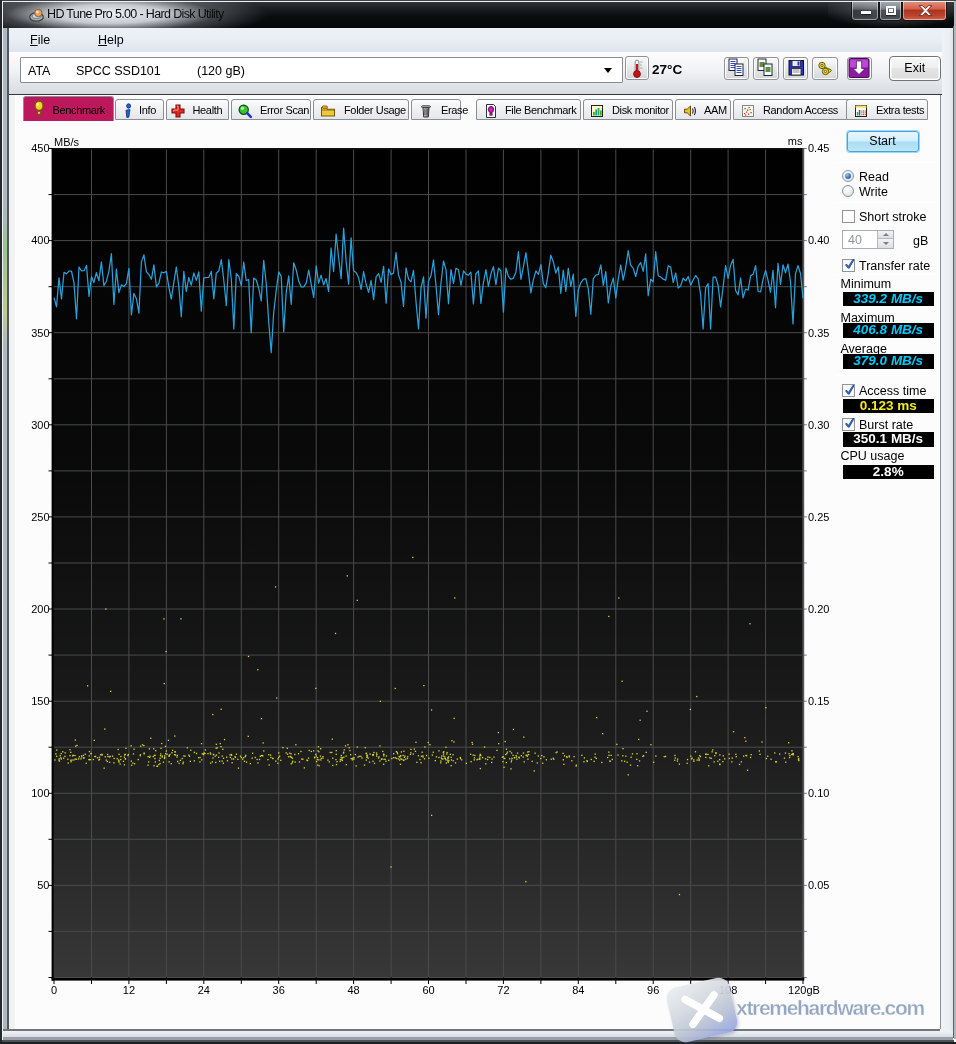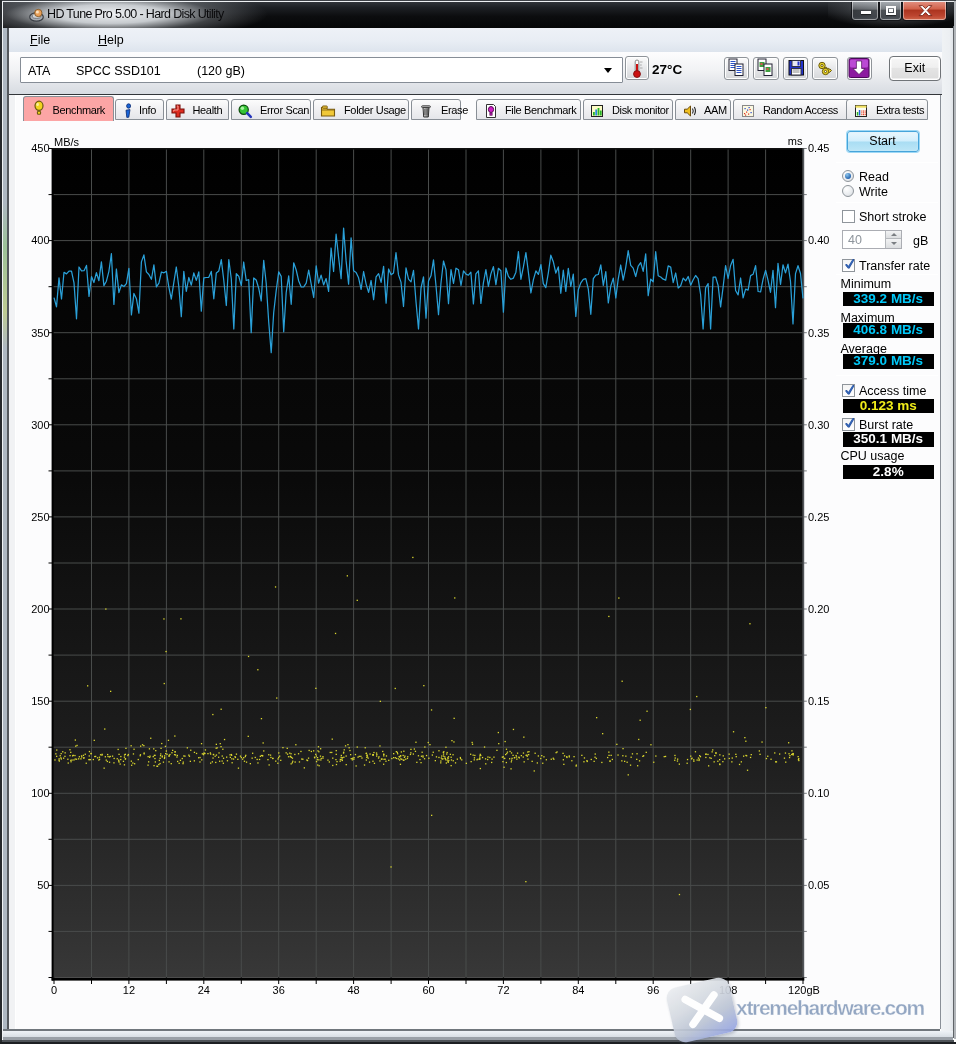--- a/index.html
+++ b/index.html
@@ -74,39 +74,39 @@
 
 #page { left:15.5px; top:95px; width:924px; height:933.5px; background:#fcfcfd; }
 
 
 .tab { position:absolute; top:3.5px; height:21px; border:1px solid #898f96; border-bottom:1px solid #898f96;
   border-radius:3px 3px 0 0; background:linear-gradient(180deg,#fcfcfc,#f1f1f3 45%,#e5e6ea);
   font-size:11px; color:#000; letter-spacing:-0.35px; }
 .tab .lbl { position:absolute; top:4.5px; white-space:nowrap; }
 .tab svg, #tabsel svg { position:absolute; }
 #tabsel { position:absolute; left:7px; top:1px; width:91px; height:24.5px; border:1px solid #898f96; border-bottom:none;
-  border-radius:3px 3px 0 0; background:#fca5a5; z-index:3; font-size:11px; letter-spacing:-0.35px; }
+  border-radius:3px 3px 0 0; background:#be185d; z-index:3; font-size:11px; letter-spacing:-0.35px; }
 #tabsel .lbl { position:absolute; left:29px; top:7px; }
 
 
 .sep { position:absolute; left:820.5px; width:102px; height:1px; background:#b9bdc1; border-bottom:1px solid #fff; }
 #startbtn { left:831px; top:36px; width:72px; height:20.5px; border:1px solid #46a4da; border-radius:3px;
   background:linear-gradient(180deg,#eaf7fd 0%,#d1eefc 48%,#a9ddf3 52%,#bce6f7 100%);
   box-shadow:0 0 0 1px #9ed8f5, inset 0 0 2px #cceafa; font-size:12.5px; text-align:center; line-height:19px; color:#000; }
 .radio { position:absolute; width:12px; height:12px; border-radius:50%;
   border:1px solid #8f959b; background:radial-gradient(circle at 35% 30%,#fff 0%,#e8ebee 60%,#cdd2d8 100%); }
 .radio.sel::after { content:""; position:absolute; left:2px; top:2px; width:6px; height:6px; border-radius:50%;
   background:radial-gradient(circle at 35% 30%,#8ec6ec,#2564ae 72%); }
 .cb { position:absolute; width:13px; height:13px; border:1px solid #8f959b; background:#fff; }
 .cb.chk { background:linear-gradient(180deg,#f4f4f4,#fff); }
 .cb.chk svg { position:absolute; left:0.5px; top:-1.5px; }
 .plabel { position:absolute; font-size:12.5px; color:#000; white-space:nowrap; }
 .vbox { position:absolute; left:827px; width:91.5px; height:14.5px; background:#000; color:#fff;
   font-size:13.5px; font-weight:bold; text-align:center; line-height:14px; }
-.vbox.cyan { color:#00c8f8; }
+.vbox.cyan { color:#00c8f8;font-style:italic; }
 .vbox.yel { color:#f0ec1a; }
 
 
 #wmtile { left:670px; top:982px; width:64px; height:56px; border-radius:11px;
   background:linear-gradient(160deg,#eceef1 0%,#d5dae1 38%,#bac3d4 66%,#9dabdf 90%,#93a1e3 100%);
   transform:rotate(-13deg); opacity:0.92; box-shadow:1px 2px 3px rgba(90,100,125,0.35); }
 #wmtext { left:736px; top:996px; font-size:21px; font-weight:bold; letter-spacing:-1.3px;
   color:rgba(141,161,191,0.95); -webkit-text-stroke:0.5px rgba(255,255,255,0.65); }
 </style>
 </head>
@@ -232,21 +232,21 @@
     </div>
     <div class="abs" id="startbtn" style="position:absolute;">Start</div>
     <div class="sep" style="top:67px;"></div>
     <div class="radio sel" style="left:826.5px;top:75px;"></div>
     <div class="plabel" style="left:843.5px;top:74.5px;font-size:12.5px;">Read</div>
     <div class="radio" style="left:826.5px;top:90px;"></div>
     <div class="plabel" style="left:843.5px;top:89.5px;font-size:12.5px;">Write</div>
     <div class="sep" style="top:106.5px;"></div>
     <div class="cb" style="left:826.0px;top:114.5px;"></div>
     <div class="plabel" style="left:843.5px;top:114.5px;font-size:12.5px;">Short stroke</div>
-    <div style="position:absolute;left:826.5px;top:134.5px;width:60px;height:19px;border:1px solid #abadb3;background:#fff;">
+    <div style="position:absolute;left:826.5px;top:134.5px;width:52px;height:19px;border:1px solid #abadb3;background:#fff;">
 <span style="position:absolute;left:5px;top:2px;font-size:12.5px;color:#8e959c;">40</span>
 <div style="position:absolute;right:0px;top:0px;width:16px;height:8.5px;background:linear-gradient(180deg,#f2f3f4,#dcdee0);border-left:1px solid #b5b8bc;border-bottom:1px solid #b5b8bc;">
 <div style="position:absolute;left:4.5px;top:2.5px;width:0;height:0;border-left:3px solid transparent;border-right:3px solid transparent;border-bottom:3.5px solid #7a7e82;"></div>
       </div>
 <div style="position:absolute;right:0px;top:8.5px;width:16px;height:8.5px;background:linear-gradient(180deg,#f2f3f4,#dcdee0);border-left:1px solid #b5b8bc;">
 <div style="position:absolute;left:4.5px;top:2.5px;width:0;height:0;border-left:3px solid transparent;border-right:3px solid transparent;border-top:3.5px solid #7a7e82;"></div>
       </div>
 </div>
     <div class="plabel" style="left:897.5px;top:138.5px;font-size:12.5px;text-align:center;">gB</div>
     <div class="cb chk" style="left:826.0px;top:163.5px;">

